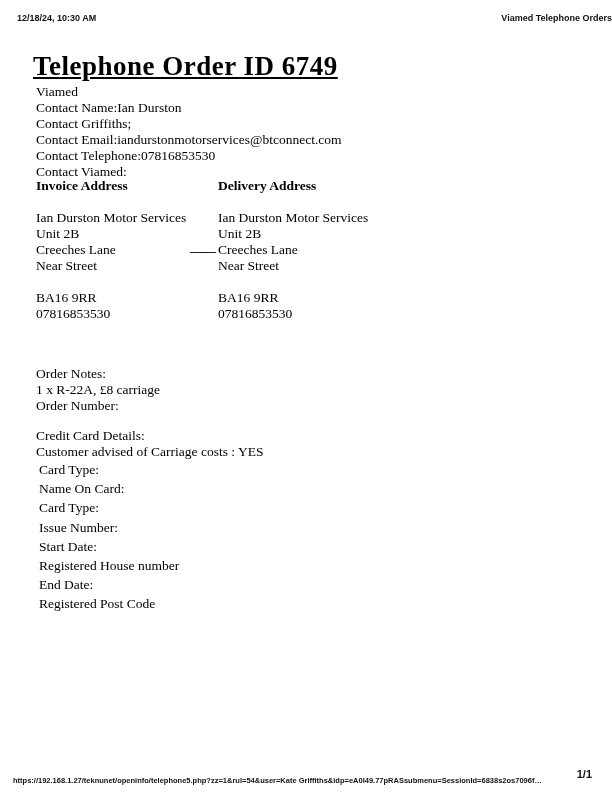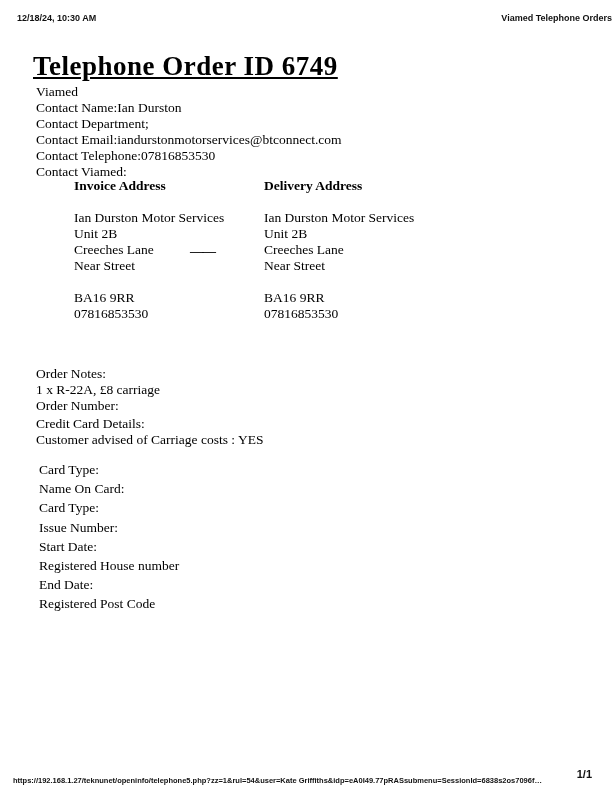--- a/index.html
+++ b/index.html
@@ -42,53 +42,53 @@
     text-decoration: underline;
     letter-spacing: 0.5px;
     white-space: nowrap;
   }
 
   .body-text { font-size: 13.5px; line-height: 16px; white-space: nowrap; }
 
   .contact-block { position: absolute; left: 36px; top: 84px; }
 
   .address-block { position: absolute; left: 36px; top: 178px; width: 420px; }
-  .addr-grid { display: grid; grid-template-columns: 182px auto; column-gap: 8px; margin-left: 38px; }
+  .addr-grid { display: grid; grid-template-columns: 182px auto; column-gap: 0; }
   .addr-col { font-size: 13.5px; line-height: 16px; white-space: nowrap; }
   .addr-head { font-weight: bold; }
   .blank-line { height: 16px; }
   .addr-dashes {
     position: absolute;
     left: 154px; top: 65px;
     font-weight: bold;
     font-size: 13.5px;
     letter-spacing: -1px;
     white-space: nowrap;
   }
 
   .order-block { position: absolute; left: 36px; top: 366px; }
 
-  .cc-head-block { position: absolute; left: 36px; top: 416px; }
+  .cc-head-block { position: absolute; left: 36px; top: 428px; }
   .cc-fields { position: absolute; left: 39px; top: 460px; }
   .cc-fields .field { font-size: 13.5px; line-height: 19.2px; white-space: nowrap; }
 </style>
 </head>
 <body>
 
 <div class="page">
 
   <div class="print-meta ph-date">12/18/24, 10:30 AM</div>
   <div class="print-meta ph-title">Viamed Telephone Orders</div>
 
   <h1 class="doc-title">Telephone Order ID 6749</h1>
 
   <div class="contact-block body-text">
     <div>Viamed</div>
     <div>Contact Name:Ian Durston</div>
-    <div>Contact Department;</div>
+    <div>Contact Griffiths;</div>
     <div>Contact Email:iandurstonmotorservices@btconnect.com</div>
     <div>Contact Telephone:07816853530</div>
     <div>Contact Viamed:</div>
   </div>
 
   <div class="address-block">
     <div class="addr-grid">
       <div class="addr-col">
         <div class="addr-head">Invoice Address</div>
         <div class="blank-line"></div>

